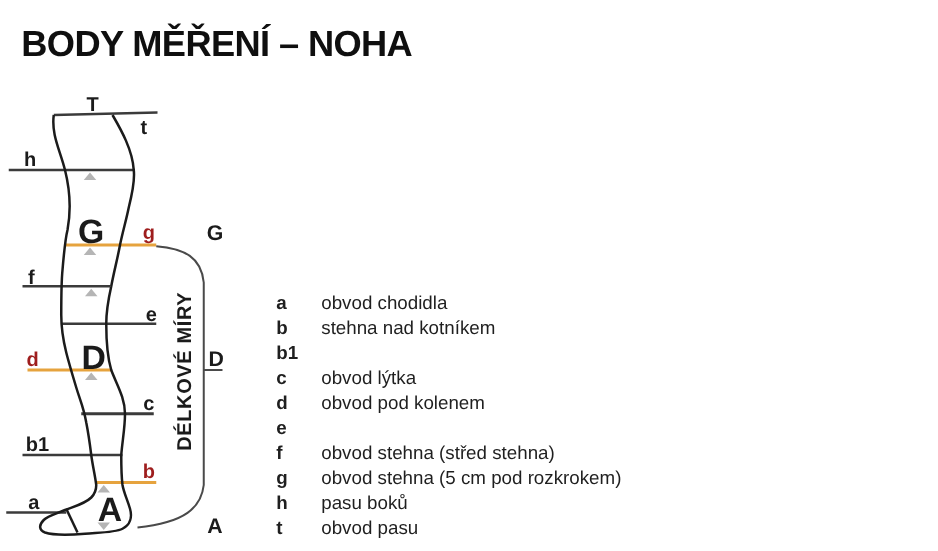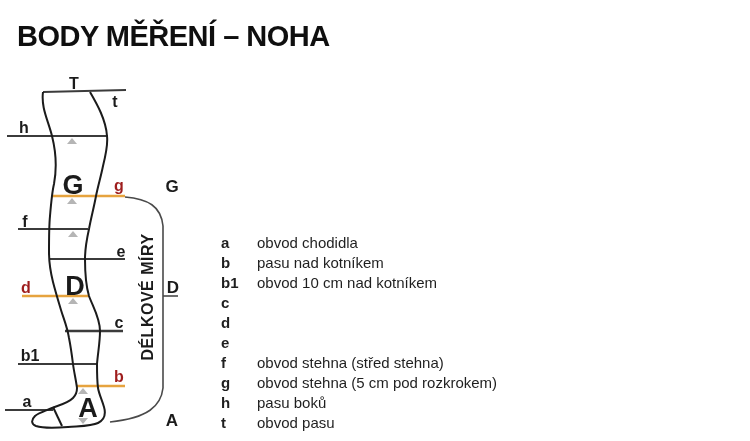--- a/index.html
+++ b/index.html
@@ -117,31 +117,32 @@
     <text x="153" y="297" font-size="16" font-weight="bold" fill="#1b1b1b" text-anchor="middle" letter-spacing="0.5" transform="rotate(-90 153 297)">DÉLKOVÉ MÍRY</text>
   </svg>
 
   <div class="legend">
     <div class="legend-row">
       <span class="legend-key">a</span>
       <span class="legend-desc">obvod chodidla</span>
     </div>
     <div class="legend-row">
       <span class="legend-key">b</span>
-      <span class="legend-desc">pasu nad kotníkem</span>
+      <span class="legend-desc">stehna nad kotníkem</span>
     </div>
     <div class="legend-row">
       <span class="legend-key">b1</span>
-      <span class="legend-desc">obvod 10 cm nad kotníkem</span>
     </div>
     <div class="legend-row">
       <span class="legend-key">c</span>
+      <span class="legend-desc">obvod lýtka</span>
     </div>
     <div class="legend-row">
       <span class="legend-key">d</span>
+      <span class="legend-desc">obvod pod kolenem</span>
     </div>
     <div class="legend-row">
       <span class="legend-key">e</span>
     </div>
     <div class="legend-row">
       <span class="legend-key">f</span>
       <span class="legend-desc">obvod stehna (střed stehna)</span>
     </div>
     <div class="legend-row">
       <span class="legend-key">g</span>

